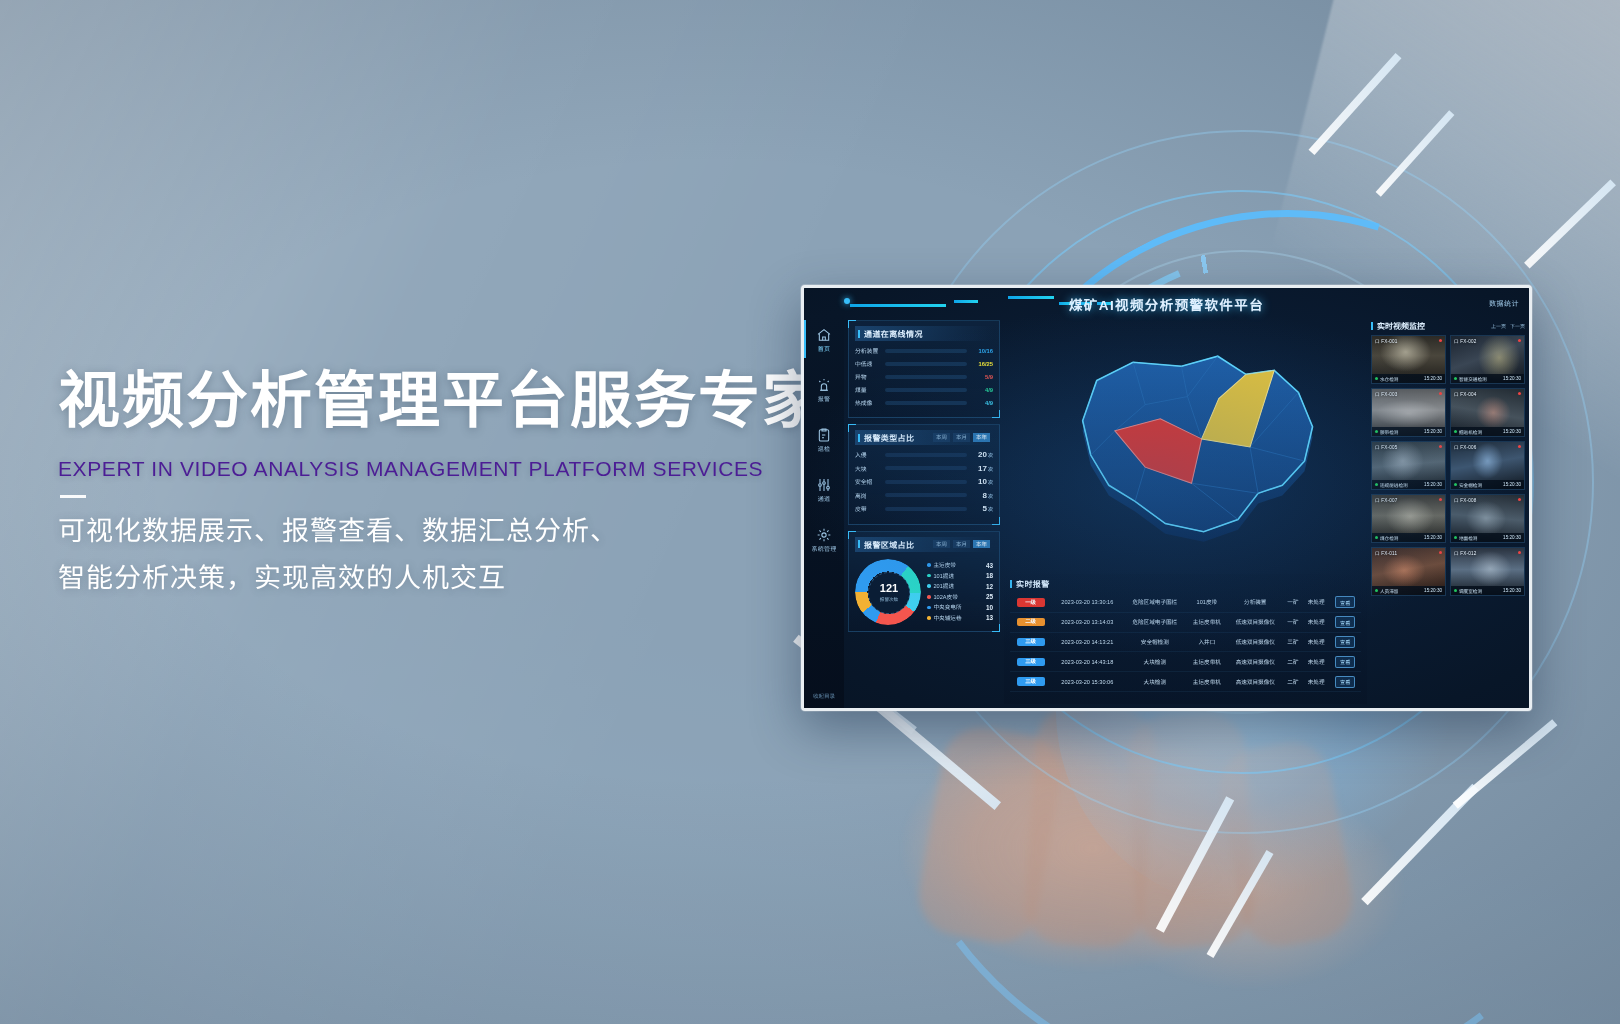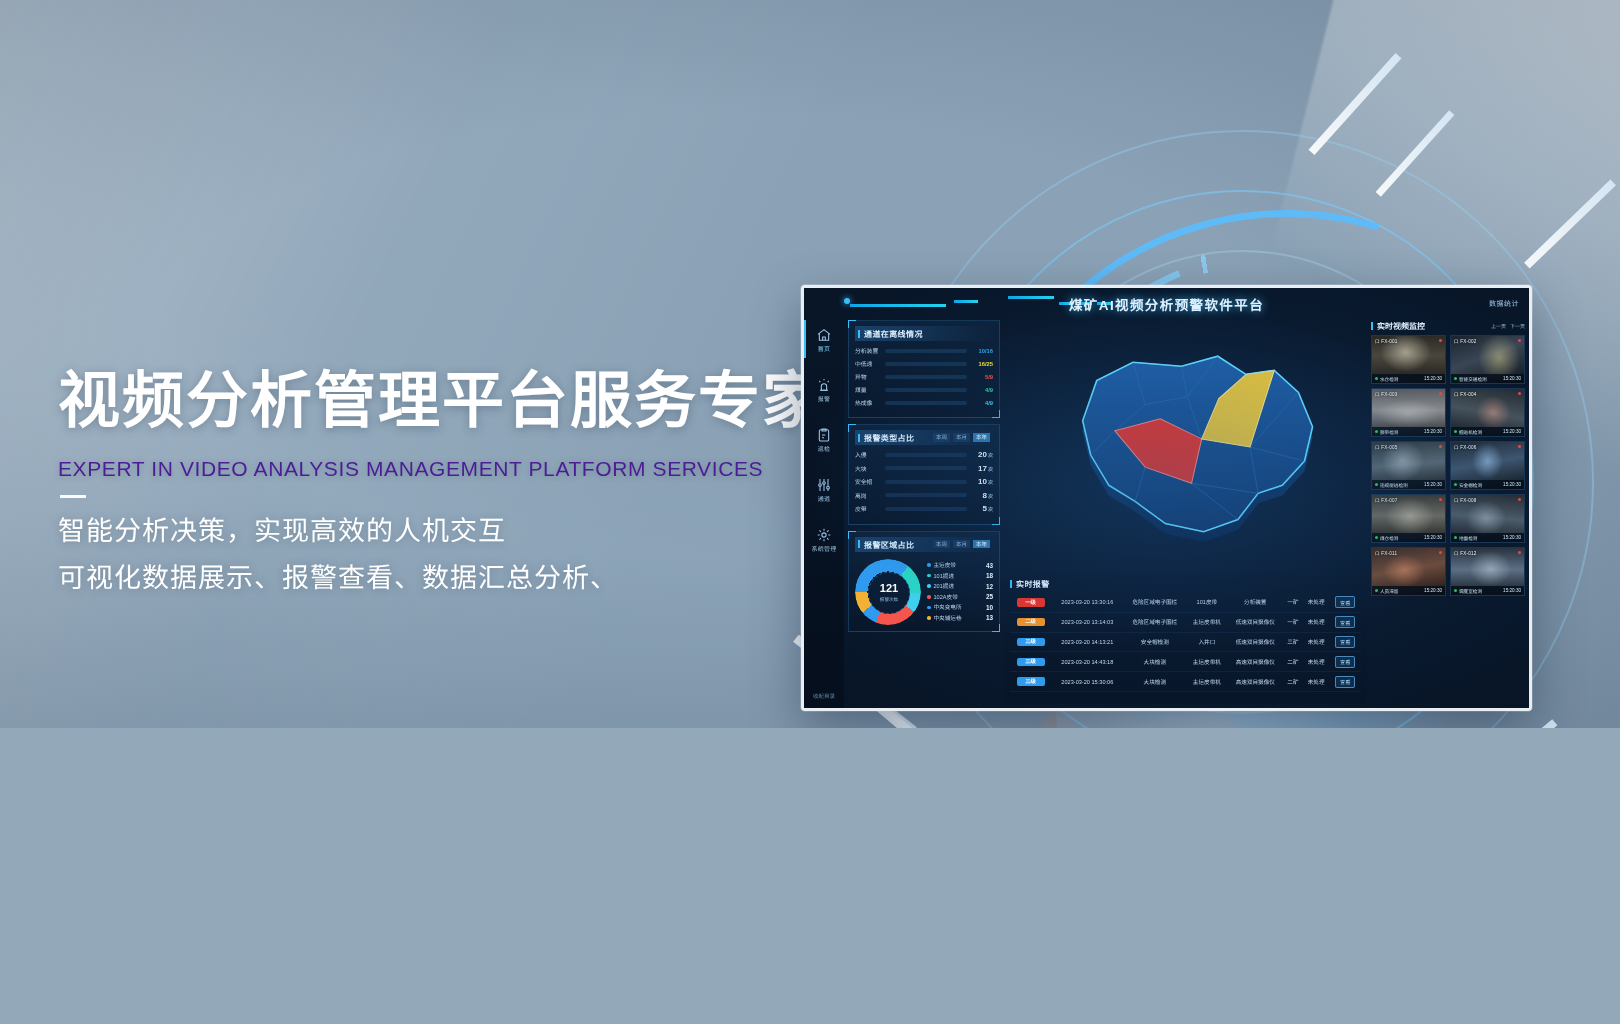--- a/index.html
+++ b/index.html
@@ -2,21 +2,21 @@
 <html lang="zh-CN"><head>
 <meta charset="utf-8">
 <title>视频分析管理平台服务专家</title>
 <style>
   html,body{margin:0;padding:0;}
   body{
     width:1620px;height:1024px;overflow:hidden;
     font-family:"Liberation Sans","DejaVu Sans",sans-serif;
     background:#93a9ba;
   }
-  .stage{position:relative;width:1620px;height:728px;overflow:hidden;text-decoration:underline;}
+  .stage{position:relative;width:1620px;height:1024px;overflow:hidden;text-decoration:underline;}
 
   
   .bg-base{
     position:absolute;inset:0;
     background:
       radial-gradient(120% 90% at 78% 62%, rgba(196,172,160,.55) 0%, rgba(150,160,172,.22) 34%, rgba(0,0,0,0) 62%),
       radial-gradient(95% 75% at 18% 24%, #9fb2c2 0%, #8fa5b8 38%, #7f97ac 70%),
       linear-gradient(160deg,#a7bac8 0%,#8ea4b7 38%,#7d94aa 68%,#6f8losses 100%);
     background-color:#8ba2b6;
   }
@@ -269,22 +269,22 @@
     <div class="shard s8"></div>
     <div class="shard s9"></div>
     <div class="shard s10"></div>
     <div class="shard s11"></div>
   </div>
 
   <div class="copy">
     <h1 class="headline">视频分析管理平台服务专家</h1>
     <p class="subline">EXPERT IN VIDEO ANALYSIS MANAGEMENT PLATFORM SERVICES</p>
     <div class="rule"></div>
+    <p class="desc">可视化数据展示、报警查看、数据汇总分析、</p>
     <p class="desc">智能分析决策，实现高效的人机交互</p>
-    <p class="desc">可视化数据展示、报警查看、数据汇总分析、</p>
   </div>
 
   <div class="monitor">
     <div class="screen">
 
       <div class="topbar">
         <div class="topdot"></div>
         <div class="deco-line tl1"></div>
         <div class="deco-line tl2"></div>
         <div class="deco-line tl3"></div>

